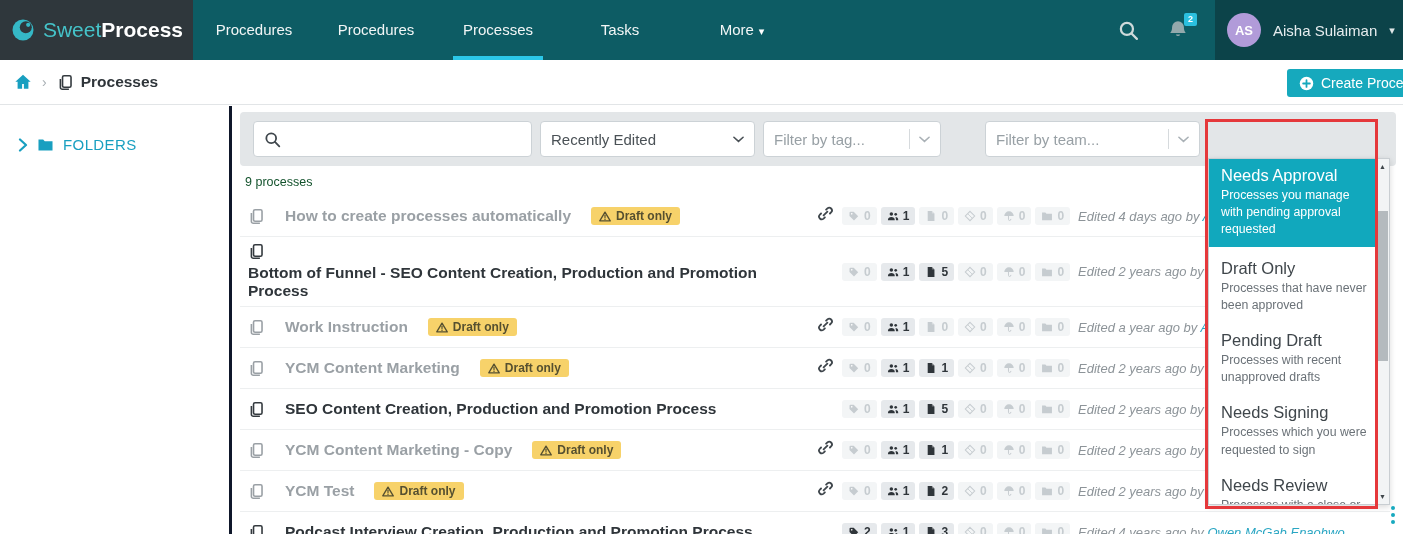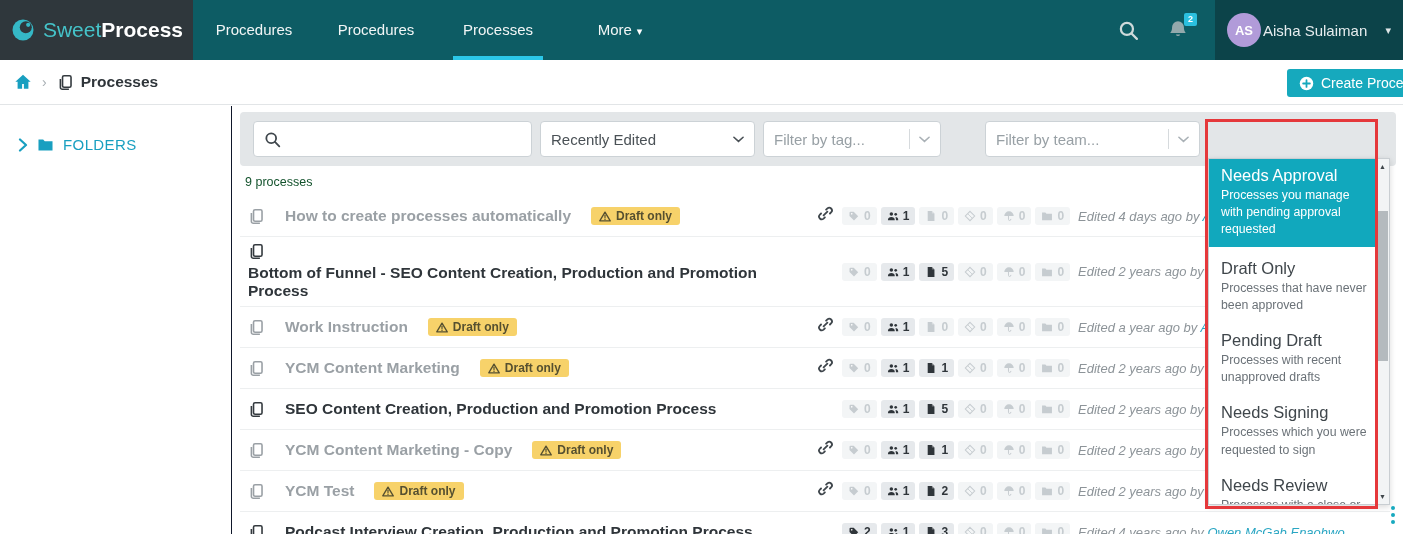--- a/index.html
+++ b/index.html
@@ -13,36 +13,36 @@
   .logo-process { color:#ffffff; font-size:21px; font-weight:700; }
   .nav-items { display:flex; }
   .nav-item { width:122px; text-align:center; line-height:60px; color:#f2f6f6; font-size:15px; position:relative; cursor:pointer; }
   .nav-item.active::after { content:""; position:absolute; left:50%; transform:translateX(-50%); bottom:0; width:90px; height:4px; background:#2bc7e8; }
   .nav-caret { font-size:11px; color:#fff; margin-left:5px; }
   .nav-right { margin-left:auto; display:flex; align-items:center; }
   .nav-icon-search { color:#cfdadb; font-size:21px; margin-right:28px; cursor:pointer; display:flex; }
   .bell-wrap { position:relative; margin-right:26px; cursor:pointer; display:flex; }
   .nav-icon-bell { color:#93a9ac; font-size:22px; display:flex; }
   .bell-badge { position:absolute; top:-6px; right:-8px; background:#2bc0df; color:#fff; font-size:9px; font-weight:700; min-width:13px; height:13px; line-height:13px; text-align:center; border-radius:2px; }
-  .user-box { width:188px; height:60px; background:#0c4349; display:flex; align-items:center; gap:2px; padding:0 12px; cursor:pointer; }
+  .user-box { width:188px; height:60px; background:#0c4349; display:flex; align-items:center; gap:12px; padding:0 12px; cursor:pointer; }
   .avatar { width:34px; height:34px; border-radius:50%; background:#b19bd9; color:#fff; font-size:13px; font-weight:700; display:flex; align-items:center; justify-content:center; flex-shrink:0; }
   .user-name { color:#e6ecee; font-size:15px; white-space:nowrap; }
   .user-caret { color:#dfe7e8; font-size:11px; margin-left:auto; }
 
   
   .crumb-bar { position:absolute; left:0; top:60px; width:1403px; height:45px; background:#fff; border-bottom:1px solid #e2e5e7; display:flex; align-items:center; }
   .crumb-home { color:#189fc0; font-size:18px; margin-left:14px; display:flex; cursor:pointer; }
   .crumb-sep { color:#a8afb4; font-size:14px; margin:0 10px; }
   .crumb-doc { color:#343a3f; font-size:17px; display:flex; margin-right:7px; }
   .crumb-label { color:#2f353a; font-size:15.5px; font-weight:700; }
   .create-btn { position:absolute; left:1287px; top:9px; height:28px; background:#16a9bd; color:#fff; font-size:14px; border:none; border-radius:3px; display:flex; align-items:center; gap:7px; padding:0 12px; white-space:nowrap; cursor:pointer; }
   .plus-ic { display:flex; }
 
   
-  .sidebar { position:absolute; left:0; top:106px; width:232px; height:428px; background:#fff; border-right:1px solid #0f172a; }
+  .sidebar { position:absolute; left:0; top:106px; width:232px; height:428px; background:#fff; border-right:3px solid #0f172a; }
   .folders-row { display:flex; align-items:center; gap:9px; padding:30px 0 0 18px; color:#189fc0; font-size:15px; letter-spacing:0.4px; cursor:pointer; }
   .folders-chevron, .folders-icon { display:flex; color:#189fc0; }
 
   
   .main { position:absolute; left:233px; top:106px; width:1170px; height:428px; background:#fff; }
 
   .filter-strip { position:absolute; left:7px; top:6px; width:1156px; height:54px; background:#e3e6e8; border-radius:4px; z-index:2; }
   .fld { position:absolute; top:9px; height:36px; background:#fff; border:1px solid #ccd2d6; border-radius:4px; display:flex; align-items:center; padding:0 10px; font-size:15px; }
   .fld-search { left:13px; width:279px; gap:8px; }
   .fld-search input { border:none; outline:none; flex:1; font-size:15px; font-family:inherit; min-width:0; }
@@ -111,20 +111,21 @@
           <circle cx="15.8" cy="10.2" r="6" fill="#2f373c"></circle>
           <circle cx="18.2" cy="7.8" r="2.1" fill="#35b8c6"></circle>
         </svg>
       </span>
     <span><span class="logo-sweet">Sweet</span><span class="logo-process">Process</span></span>
   </div>
   <div class="nav-items">
     <div class="nav-item"><span>Procedures</span></div>
     <div class="nav-item"><span>Procedures</span></div>
     <div class="nav-item active"><span>Processes</span></div>
+    <div class="nav-item"><span>Tasks</span></div>
     <div class="nav-item"><span>More</span><span class="nav-caret">▾</span></div>
   </div>
   <div class="nav-right">
     <span class="nav-icon-search">
         <svg width="1em" height="1em" viewBox="0 0 16 16">
           <circle cx="6.8" cy="6.8" r="4.6" fill="none" stroke="currentColor" stroke-width="1.7"></circle>
           <path d="M10.3 10.3L14.4 14.4" stroke="currentColor" stroke-width="1.7" stroke-linecap="round"></path>
         </svg>
       </span>
     <span class="bell-wrap">

